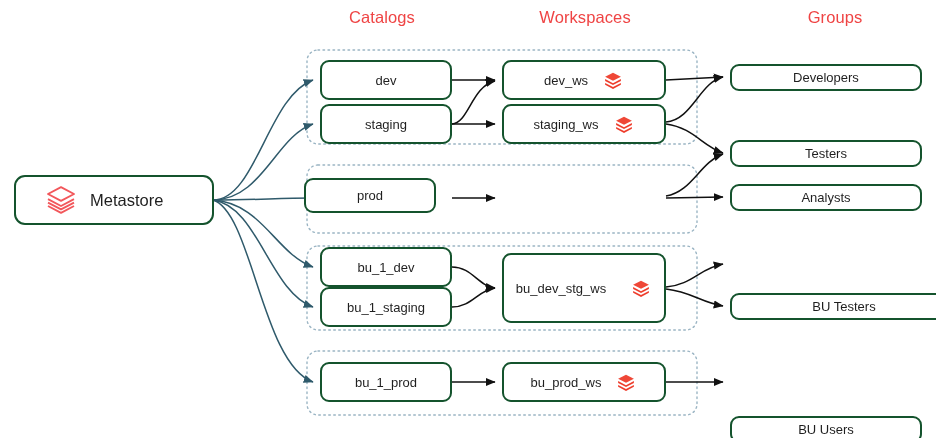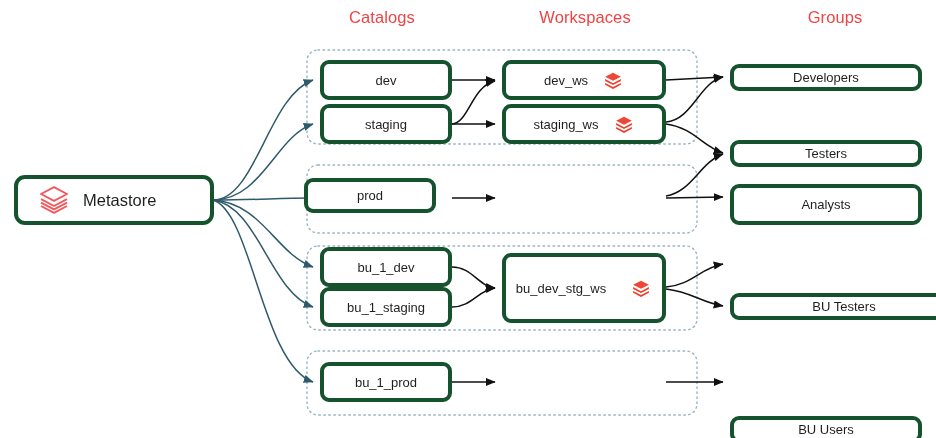--- a/index.html
+++ b/index.html
@@ -28,34 +28,34 @@
     text-align:center;
     font-size:16.5px;
     color:#ef4444;
     letter-spacing:.1px;
     white-space:nowrap;
   }
   
   .node{
     position:absolute;
     box-sizing:border-box;
-    border:4px solid #14532d;
+    border:2px solid #14532d;
     border-radius:9px;
     background:#ffffff;
     display:flex;
     align-items:center;
     justify-content:center;
     font-size:13px;
     color:#1f1f1f;
     white-space:nowrap;
   }
   .node.metastore{
     border-radius:11px;
     justify-content:flex-start;
-    padding-left:20px;
+    padding-left:29px;
     font-size:16.5px;
     gap:13px;
   }
   .node .lbl{pointer-events:none;}
   
   .node.ws{
     justify-content:center;
     gap:14px;
   }
   .node.ws .lbl{transform:translateX(-2px);}
@@ -178,28 +178,38 @@
   <div class="node ws" style="left:502px;top:253px;width:164px;height:70px;gap:24px;">
     <span class="lbl">bu_dev_stg_ws</span>
     <svg class="dbx" viewBox="0 0 32 32">
       <g fill="#EE3D2C">
         <path d="M16 3 L30 10.2 L16 17.4 L2 10.2 Z" opacity="0.95"></path>
         <path d="M2 14.4 L16 21.6 L30 14.4 L30 17.6 L16 24.8 L2 17.6 Z"></path>
         <path d="M2 21.4 L16 28.6 L30 21.4 L30 24.6 L16 31.8 L2 24.6 Z"></path>
       </g>
     </svg>
   </div>
+  <div class="node ws" style="left:502px;top:362px;width:164px;height:40px;">
+    <span class="lbl">bu_prod_ws</span>
+    <svg class="dbx" viewBox="0 0 32 32">
+      <g fill="#EE3D2C">
+        <path d="M16 3 L30 10.2 L16 17.4 L2 10.2 Z" opacity="0.95"></path>
+        <path d="M2 14.4 L16 21.6 L30 14.4 L30 17.6 L16 24.8 L2 17.6 Z"></path>
+        <path d="M2 21.4 L16 28.6 L30 21.4 L30 24.6 L16 31.8 L2 24.6 Z"></path>
+      </g>
+    </svg>
+  </div>
 
   <div class="node" style="left:730px;top:64px;width:192px;height:27px;">
     <span class="lbl">Developers</span>
   </div>
   <div class="node" style="left:730px;top:140px;width:192px;height:27px;">
     <span class="lbl">Testers</span>
   </div>
-  <div class="node" style="left:730px;top:184px;width:192px;height:41px;justify-content:center;">
+  <div class="node" style="left:730px;top:184px;width:192px;height:27px;justify-content:center;">
     <span class="lbl">Analysts</span>
   </div>
   <div class="node" style="left:730px;top:293px;width:228px;height:27px;">
     <span class="lbl">BU Testers</span>
   </div>
   <div class="node" style="left:730px;top:369px;width:192px;height:27px;margin-top:47px;">
     <span class="lbl">BU Users</span>
   </div>
 
 </div>

